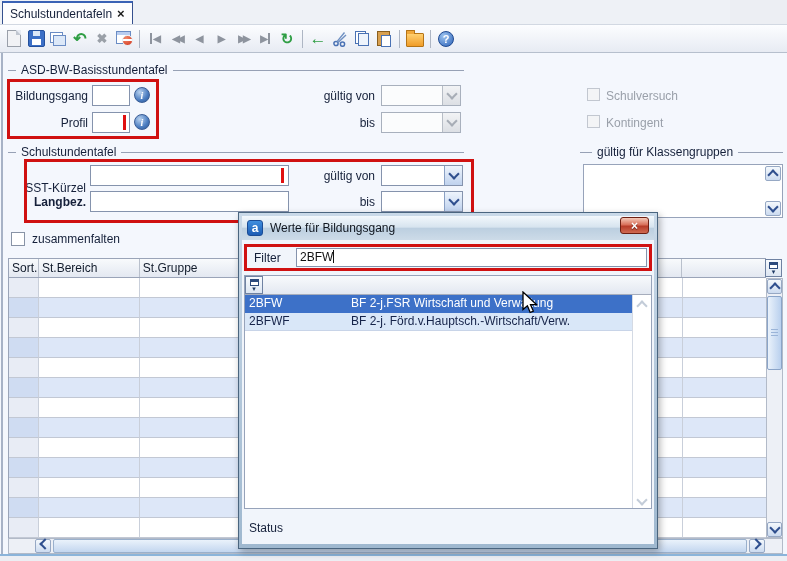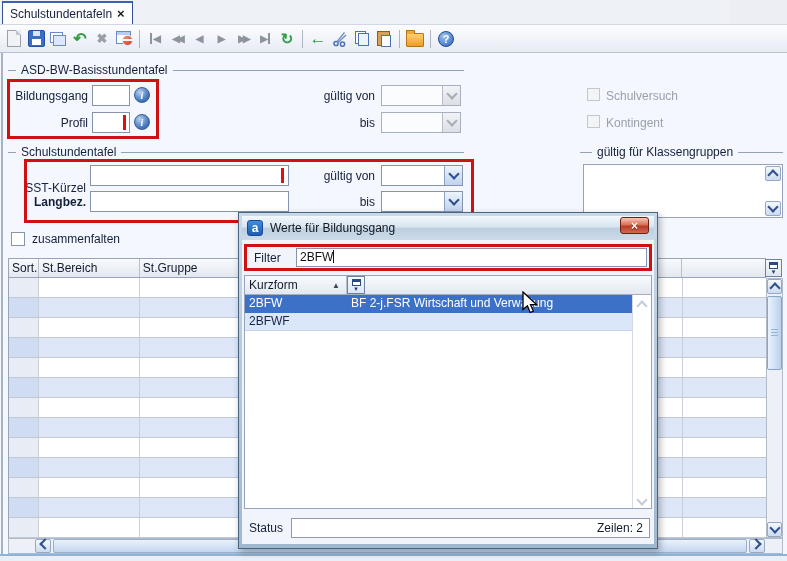--- a/index.html
+++ b/index.html
@@ -396,48 +396,44 @@
   <div class="dclose">
         <span>×</span>
       </div>
   <div class="dbody">
     <div class="dfilter">
       <span class="flbl">Filter</span>
       <span class="finput"><span>2BFW</span><span class="caret"></span></span>
     </div>
     <div class="dtable">
       <div class="dthead">
-        <div class="dth kurz">
-          <span>Kurzform</span>
-          <span class="sortmark">▲</span>
-        </div>
         <div class="pickbtn" style="position:relative;width:18px;height:18px;flex:0 0 auto;">
           <span class="pick-grid"></span>
           <span class="pick-arrow">▾</span>
         </div>
       </div>
       <div class="dlane">
         <div style="display:flex;justify-content:center;padding-top:4px;">
               <span class="chev up pale"></span>
             </div>
         <div style="position:absolute;bottom:4px;left:0;right:0;display:flex;justify-content:center;">
               <span class="chev pale"></span>
             </div>
       </div>
       <div class="drow sel">
         <span class="dc1">2BFW</span>
         <span class="dc2">BF 2-j.FSR Wirtschaft und Verwaltung</span>
       </div>
       <div class="drow alt">
         <span class="dc1">2BFWF</span>
+        <span class="dc2">BF 2-j. Förd.v.Hauptsch.-Wirtschaft/Verw.</span>
       </div>
     </div>
     <div class="dstatus">
       <span class="slbl">Status</span>
-      <span class="sfield">Zeilen: 2</span>
     </div>
   </div>
 </div>
 
 <svg class="cursor" viewBox="0 0 18 24">
   <path d="M2,1 L2,18.5 L6.4,14.8 L9.2,21.5 L12.3,20.1 L9.5,13.6 L15.5,13.6 Z" fill="#fff" stroke="#000" stroke-width="1.3"></path>
 </svg>
 
 </div>
 

